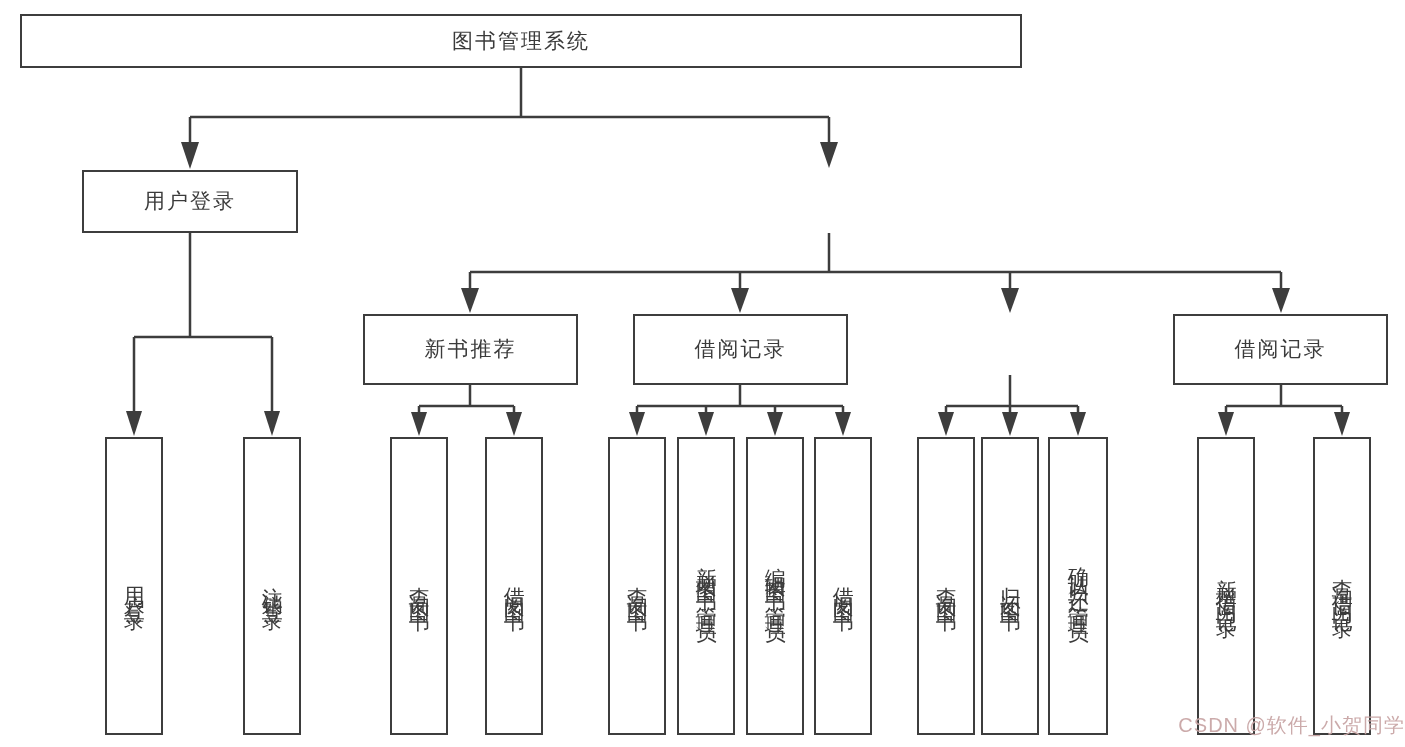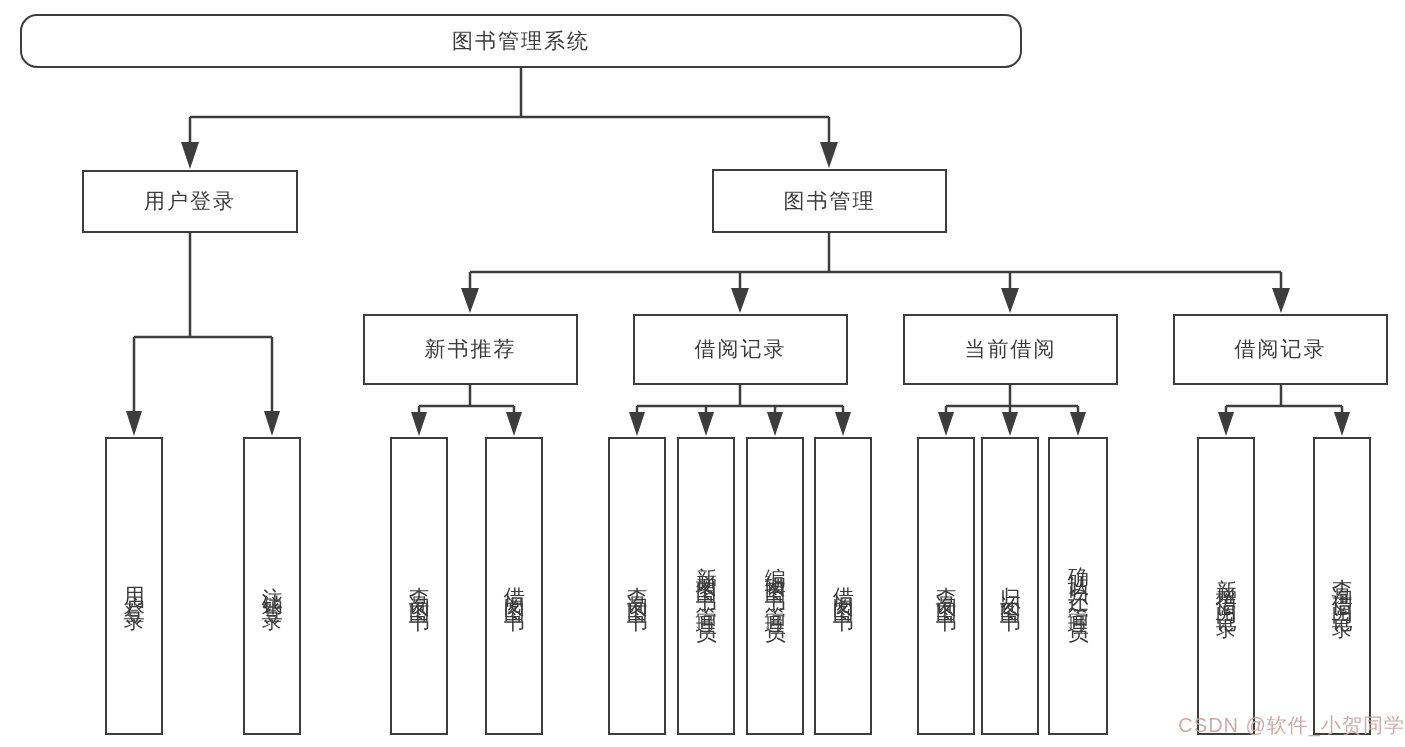--- a/index.html
+++ b/index.html
@@ -17,21 +17,21 @@
     background:#ffffff;
     border:2px solid #3d3d3d;
     display:flex;
     align-items:center;
     justify-content:center;
     color:#3b3b3b;
     z-index:1;
     line-height:1.25;
   }
   .hbox{font-size:21px;letter-spacing:2px;}
-  .root{left:20px;top:14px;width:1002px;height:54px;border-width:2.5px;border-radius:17px;}
+  .root{left:20px;top:14px;width:1002px;height:54px;border-width:2.5px;}
   .lvl2a{left:82px;top:170px;width:216px;height:63px;}
   .lvl2b{left:712px;top:169px;width:235px;height:64px;}
   .lvl3{top:314px;width:215px;height:71px;}
   .leaf{
     top:437px;width:58px;height:298px;
     writing-mode:vertical-rl;
     text-orientation:upright;
     font-size:21px;
     letter-spacing:8px;
   }
@@ -96,32 +96,26 @@
     </g>
   </svg>
 
   <div class="box hbox root">
     <span>图书管理系统</span>
   </div>
 
   <div class="box hbox lvl2a">
     <span>用户登录</span>
   </div>
-  <div class="box hbox lvl2b">
-    <span>图书管理</span>
-  </div>
 
   <div class="box hbox lvl3" style="left:363px">
     <span>新书推荐</span>
   </div>
   <div class="box hbox lvl3" style="left:633px">
     <span>借阅记录</span>
-  </div>
-  <div class="box hbox lvl3" style="left:903px">
-    <span>当前借阅</span>
   </div>
   <div class="box hbox lvl3" style="left:1173px">
     <span>借阅记录</span>
   </div>
 
   <div class="box leaf" style="left:105px">
     <span>用户登录</span>
   </div>
   <div class="box leaf" style="left:243px">
     <span>注销登录</span>

